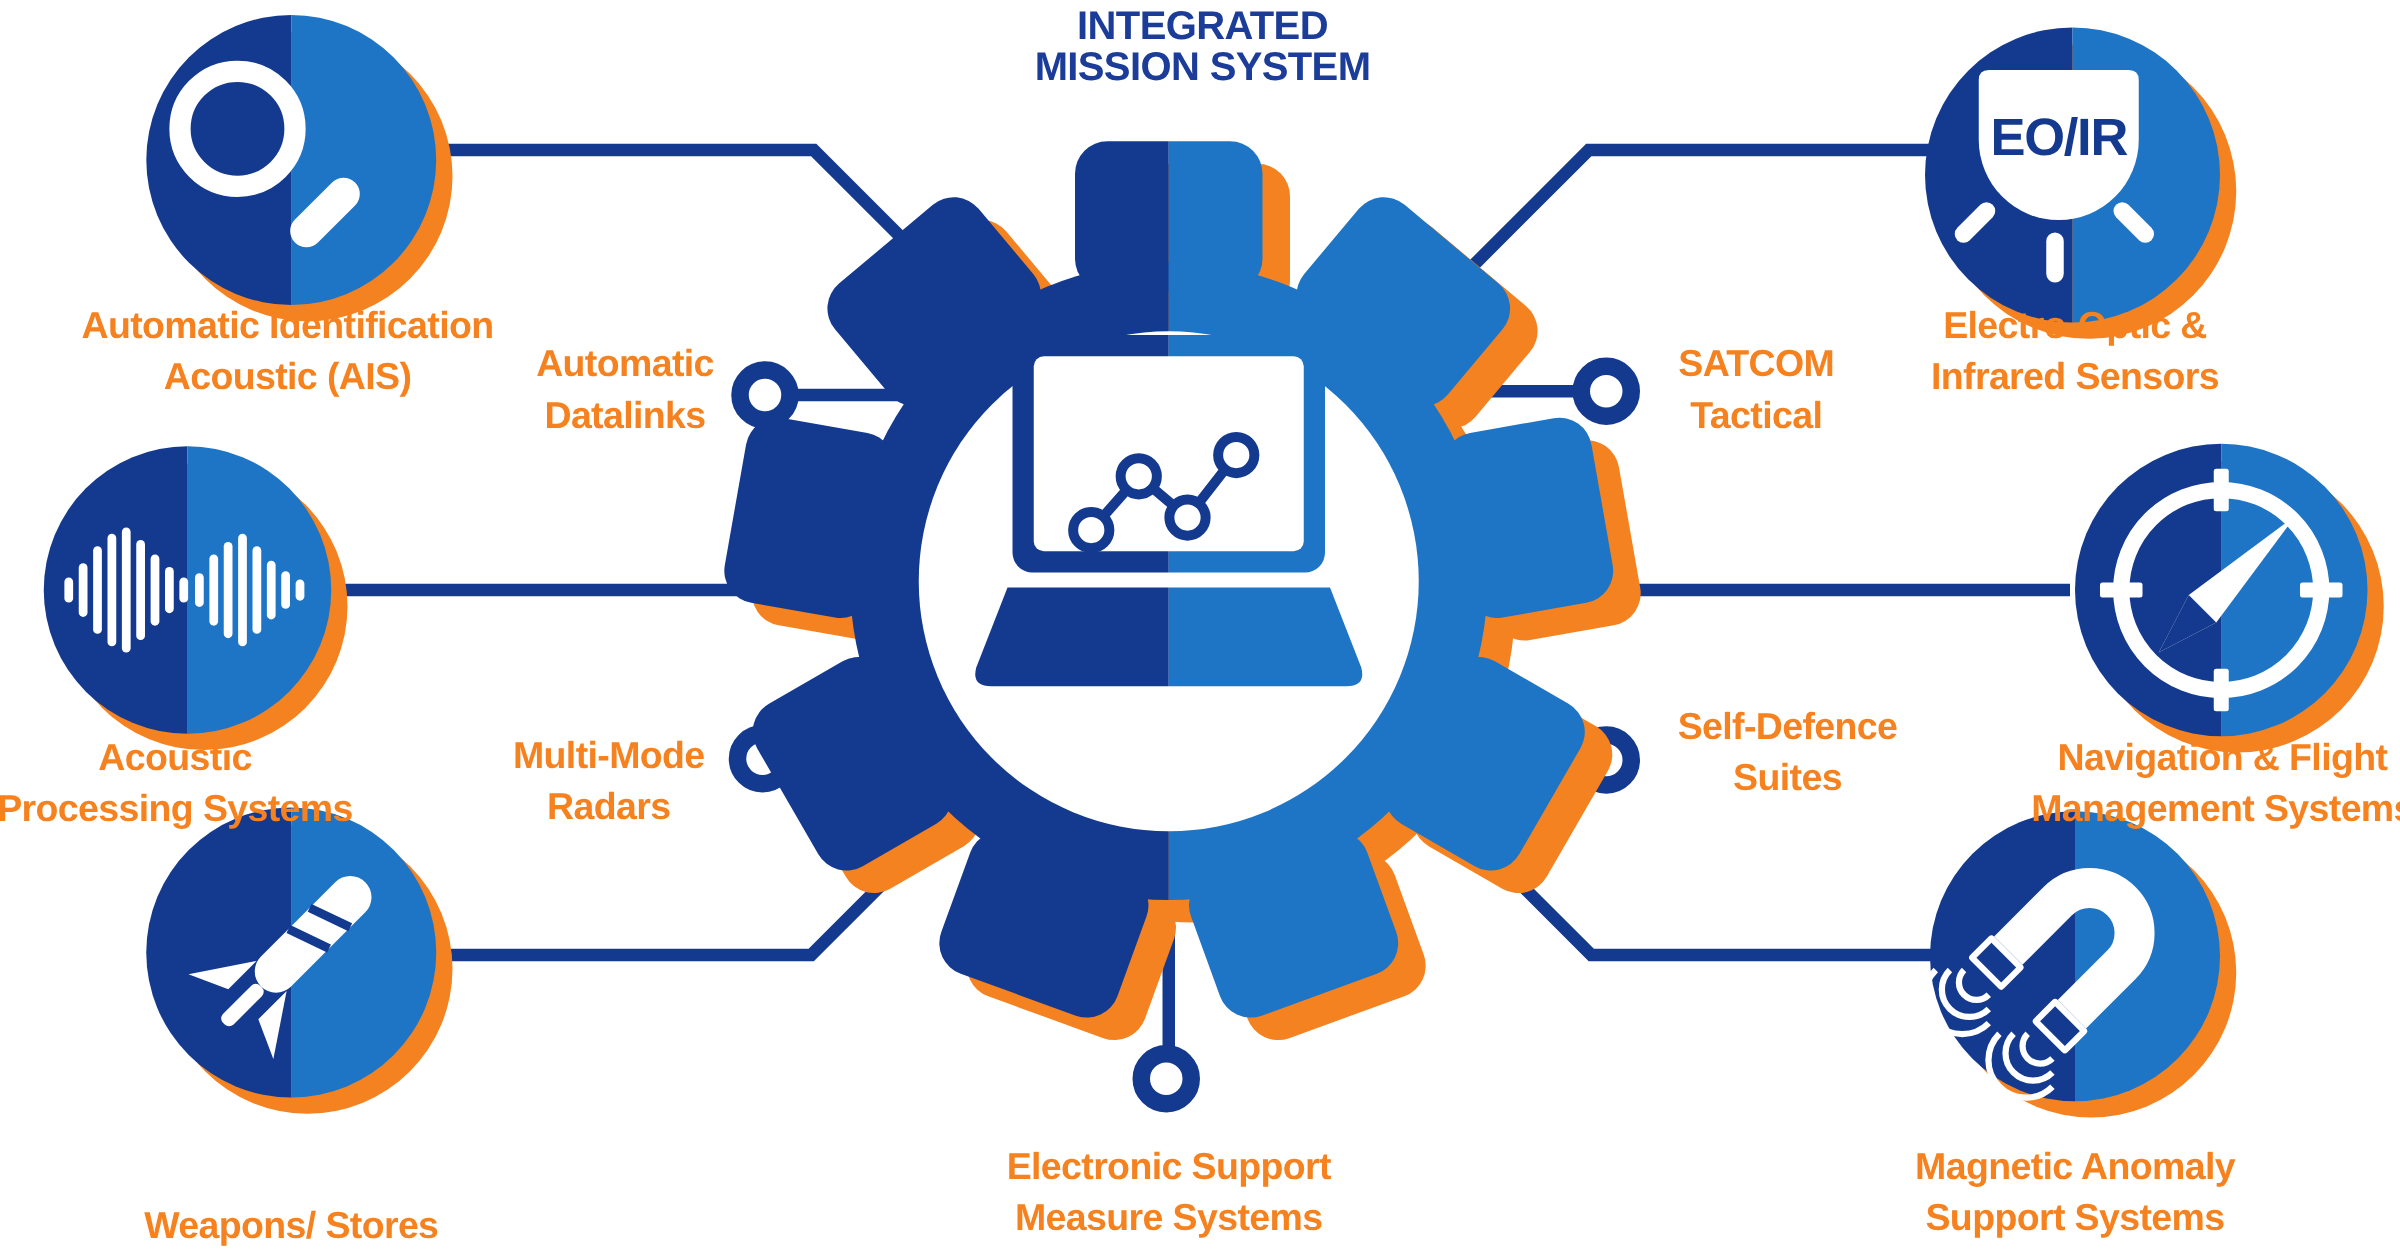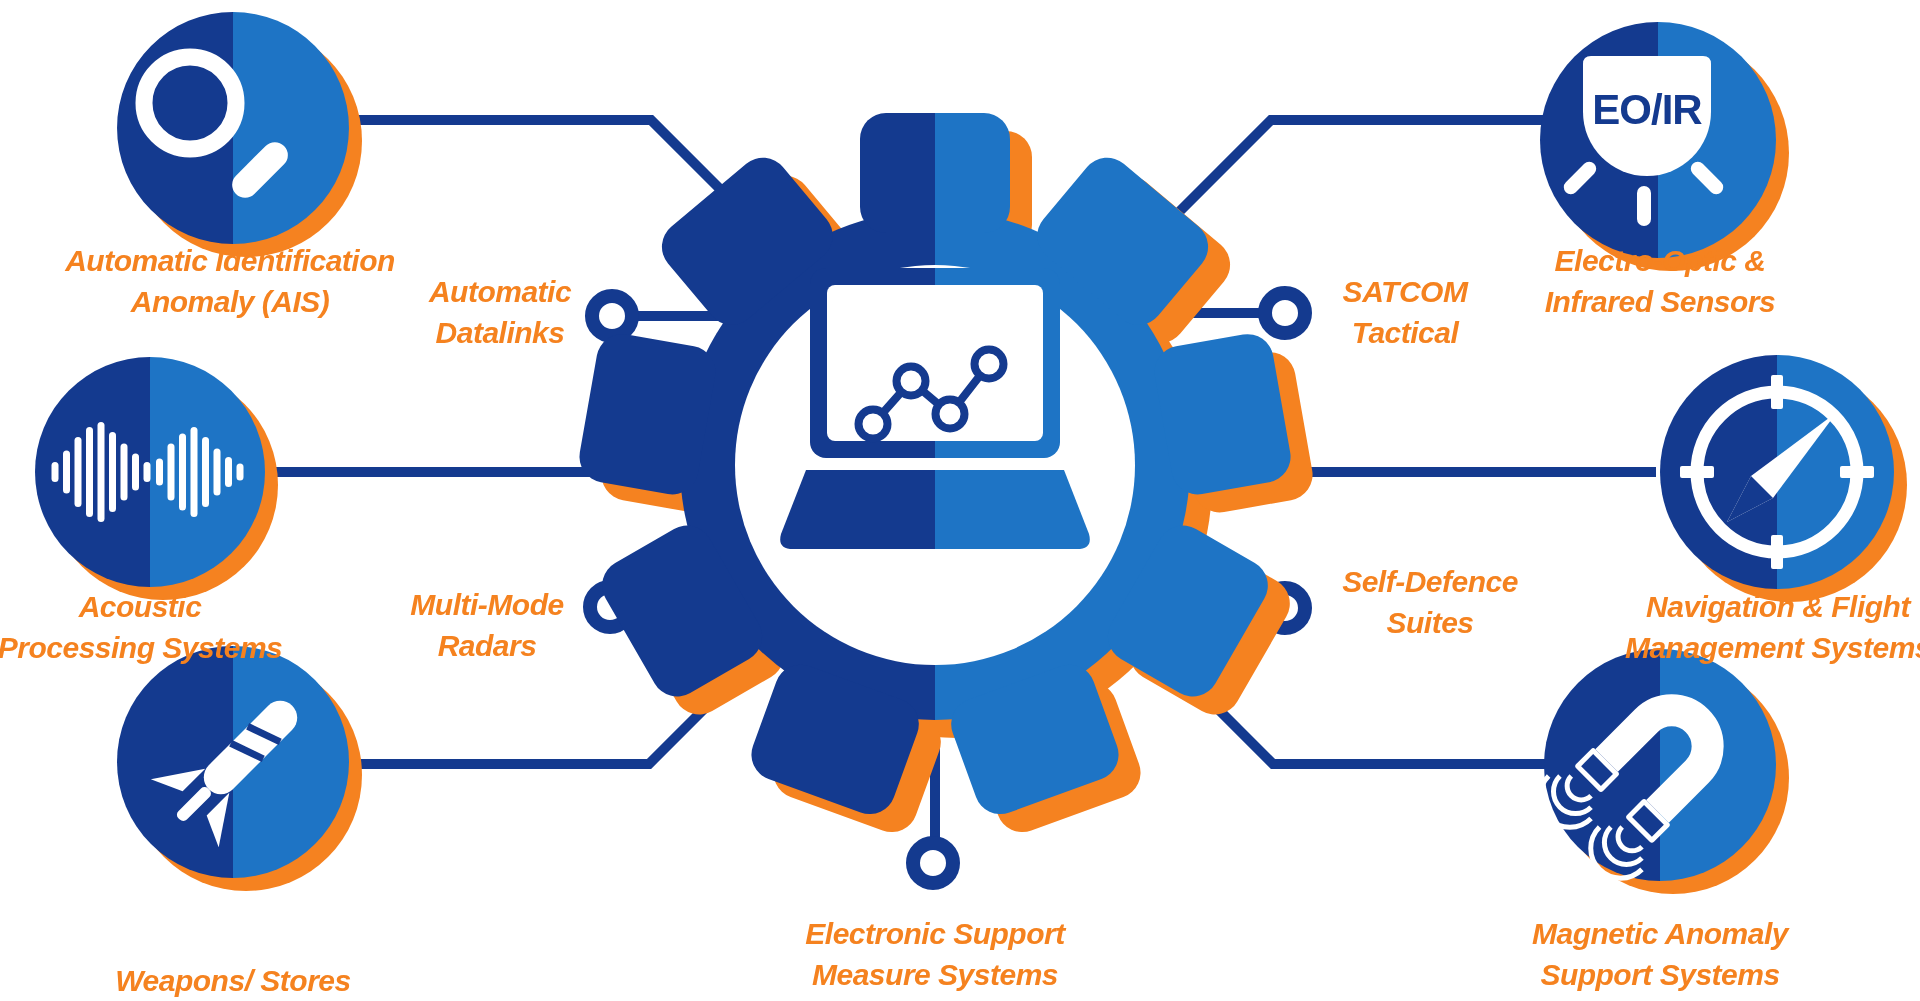--- a/index.html
+++ b/index.html
@@ -14,21 +14,20 @@
   .stage{
     position:relative;width:1920px;height:1001px;background:#ffffff;overflow:hidden;
     font-family:"Liberation Sans","DejaVu Sans",sans-serif;
   }
   .diagram-svg{position:absolute;left:0;top:0;}
   .lbl{
     position:absolute;transform:translateX(-50%);
     text-align:center;color:var(--text-orange);
     font-weight:bold;font-size:30px;line-height:41px;letter-spacing:-0.5px;
     white-space:nowrap;
-    font-style:italic;
   }
   .lbl span{display:block;}
   .title{
     position:absolute;transform:translateX(-50%);
     text-align:center;color:var(--title-blue);
     font-weight:bold;font-size:32px;line-height:33px;letter-spacing:-0.5px;white-space:nowrap;
   }
   .title span{display:block;}
 </style>
 </head>
@@ -216,24 +215,28 @@
         <polyline points="873,424 911,381 950,414 989,364" fill="none" stroke="var(--navy)" stroke-width="8"></polyline>
         <circle cx="873" cy="424" r="14.5" fill="#ffffff" stroke="var(--navy)" stroke-width="8"></circle>
         <circle cx="911" cy="381" r="14.5" fill="#ffffff" stroke="var(--navy)" stroke-width="8"></circle>
         <circle cx="950" cy="414" r="14.5" fill="#ffffff" stroke="var(--navy)" stroke-width="8"></circle>
         <circle cx="989" cy="364" r="14.5" fill="#ffffff" stroke="var(--navy)" stroke-width="8"></circle>
       </g>
     </g>
   </g>
 </svg>
 
+<div class="title" style="left:962px;top:4px;">
+  <span>INTEGRATED</span>
+  <span>MISSION SYSTEM</span>
+</div>
 
 <div class="lbl" style="left:230px;top:240px;">
   <span>Automatic Identification</span>
-  <span>Anomaly (AIS)</span>
+  <span>Acoustic (AIS)</span>
 </div>
 
 <div class="lbl" style="left:500px;top:271px;">
   <span>Automatic</span>
   <span>Datalinks</span>
 </div>
 
 <div class="lbl" style="left:140px;top:586px;">
   <span>Acoustic</span>
   <span>Processing Systems</span>

